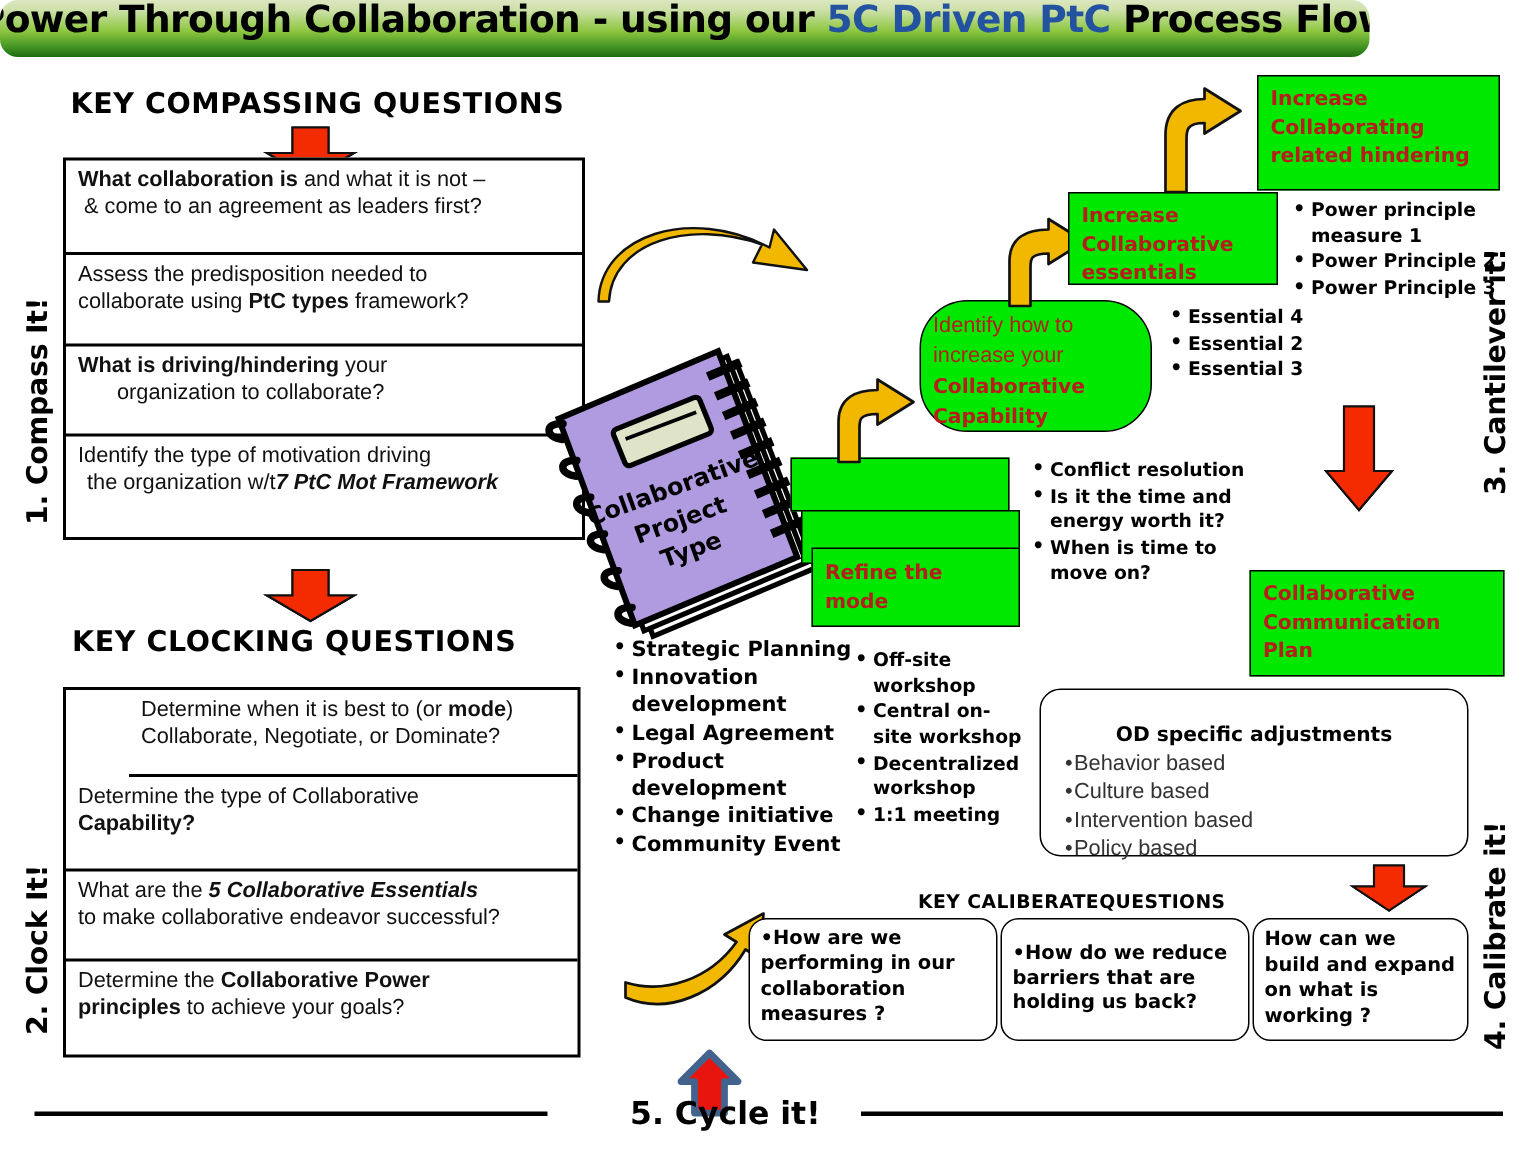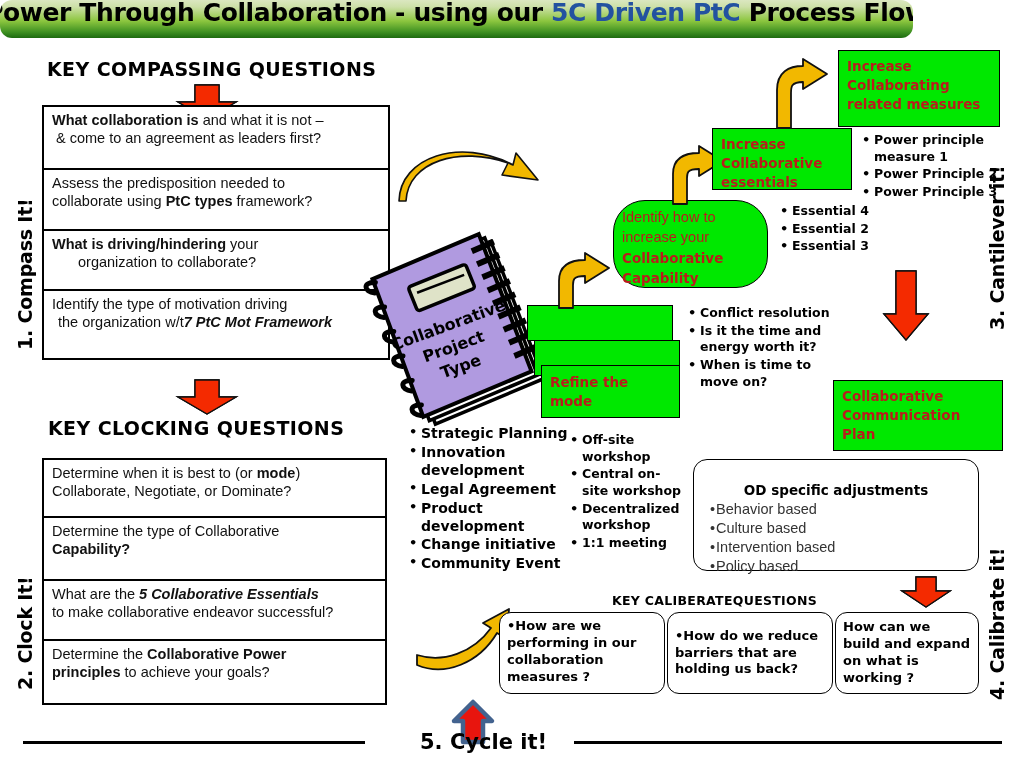--- a/index.html
+++ b/index.html
@@ -267,21 +267,21 @@
     <svg width="62" height="36" viewBox="0 0 62 36">
       <polygon points="19,1 43,1 43,18 60,18 31,35 2,18 19,18" fill="#f42a00" stroke="#111111" stroke-width="1.4"></polygon>
     </svg>
   </div>
 
   <div class="hdg" style="left:48px; top:417px;">KEY  CLOCKING QUESTIONS</div>
 
   <div class="vlabel left" style="left:14px; top:690px;">2. Clock It!</div>
 
   <div class="qstack" style="left:42px; top:458px; width:345px; height:247px;">
-    <div class="qrow" style="height:58px;">
+    <div class="qrow" style="height:58px;margin-left:42px;">
       <span>Determine when it is best to (or </span><b>mode</b><span>)</span><br>
       <span>Collaborate, Negotiate, or Dominate?</span>
     </div>
     <div class="qrow" style="height:63px;">
       <span>Determine  the  type of Collaborative</span><br>
       <b>Capability?</b>
     </div>
     <div class="qrow" style="height:60px;">
       <span>What are the </span><i>5 Collaborative Essentials</i><br>
       <span>to make collaborative endeavor successful?</span>
@@ -362,21 +362,21 @@
 
   <div style="position:absolute; left:769px; top:60px;">
     <svg width="62" height="70" viewBox="0 0 62 70">
       <path d="M8,68 L8,30 C8,12 20,6 34,6 L34,-1 L58,14 L34,29 L34,22 C22,22 22,27 22,33 L22,68 Z" fill="#f2b800" stroke="#111111" stroke-width="1.8" stroke-linejoin="round"></path>
     </svg>
   </div>
 
   <div class="gbox" style="left:838px; top:50px; width:162px; height:77px;">
     <span>Increase</span><br>
     <span>Collaborating</span><br>
-    <span>related measures</span>
+    <span>related hindering</span>
   </div>
 
   <ul class="blist" style="left:862px; top:132px; width:140px;">
     <li>Power principle measure  1</li>
     <li>Power Principle 2</li>
     <li>Power Principle 3</li>
   </ul>
 
   <ul class="blist" style="left:780px; top:203px; width:130px;">
     <li>Essential 4</li>

